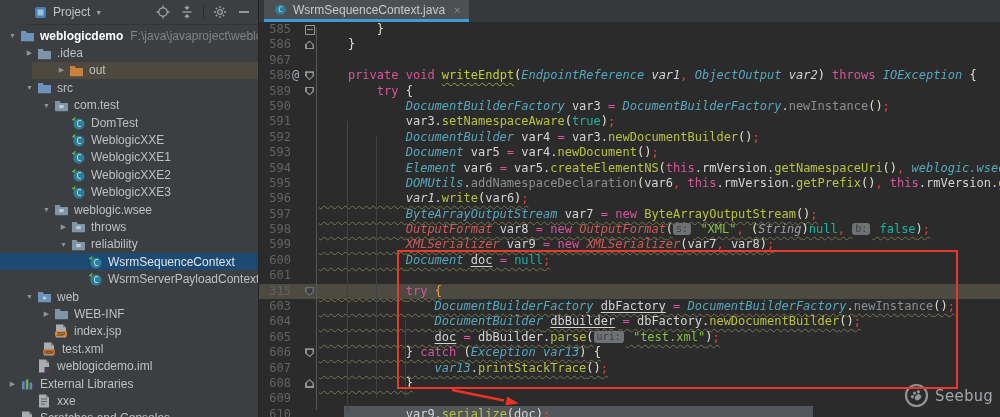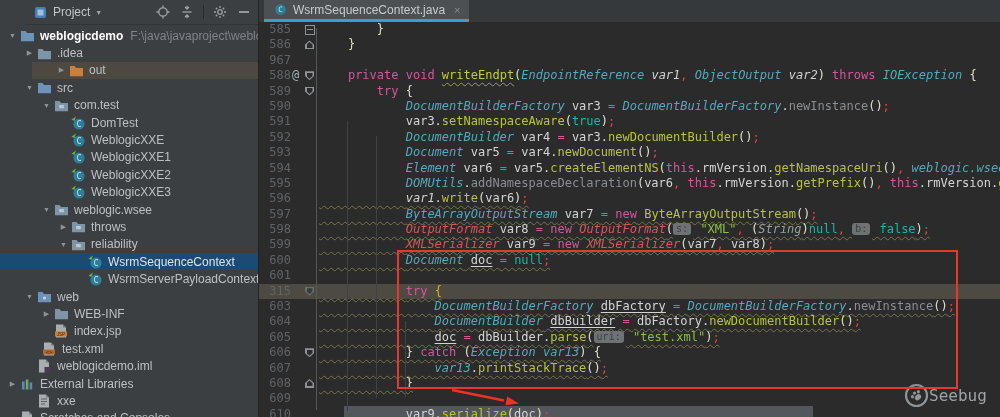--- a/index.html
+++ b/index.html
@@ -58,21 +58,21 @@
   .tk-bm{color:#e8a33c;}
   .tk-v{color:#d4d4d6;}
   .tk-i{color:#d4d4d6;font-style:italic;}
   .tk-u{color:#d4d4d6;text-decoration:underline;text-underline-offset:2px;}
   .tk-h{display:inline-block;background:#6e7274;color:#3c4042;border-radius:3px;padding:0 3px;margin-right:2px;font-size:10px;line-height:12px;height:12px;vertical-align:1px;font-style:normal;}
   .foldline{position:absolute;left:57px;top:6px;width:1px;height:382px;background:#55585a;z-index:2;}
   .guide{position:absolute;width:1px;background:#404345;z-index:2;}
   .hl610{position:absolute;left:85px;top:384px;width:469px;height:13px;background:#53565a;z-index:0;}
   .annbox{position:absolute;left:138px;top:228px;width:557px;height:135px;border:2px solid #e8372b;z-index:5;}
   .annarrow{position:absolute;left:185px;top:362px;z-index:6;}
-  .watermark{position:absolute;left:645px;top:361px;display:flex;align-items:center;z-index:4;}
+  .watermark{position:absolute;left:645px;top:361px;display:flex;align-items:center;gap:6px;z-index:4;}
   .wmtext{color:#9fa3a6;font-size:16px;}
 </style>
 </head>
 <body>
 
 <div class="app">
 
   <aside class="sidebar">
     <div class="ptoolbar">
       <div class="pbtn">

